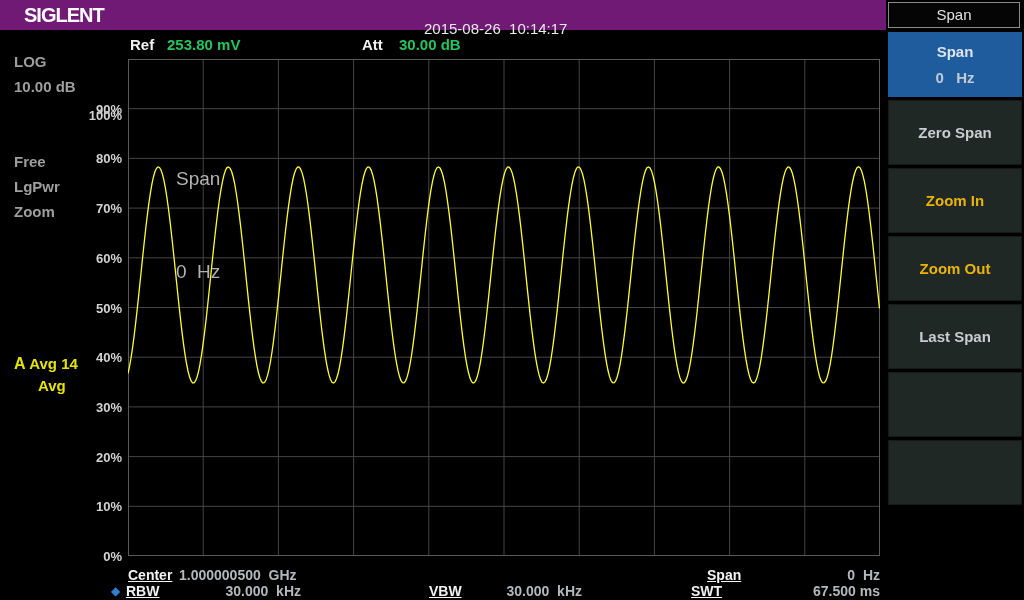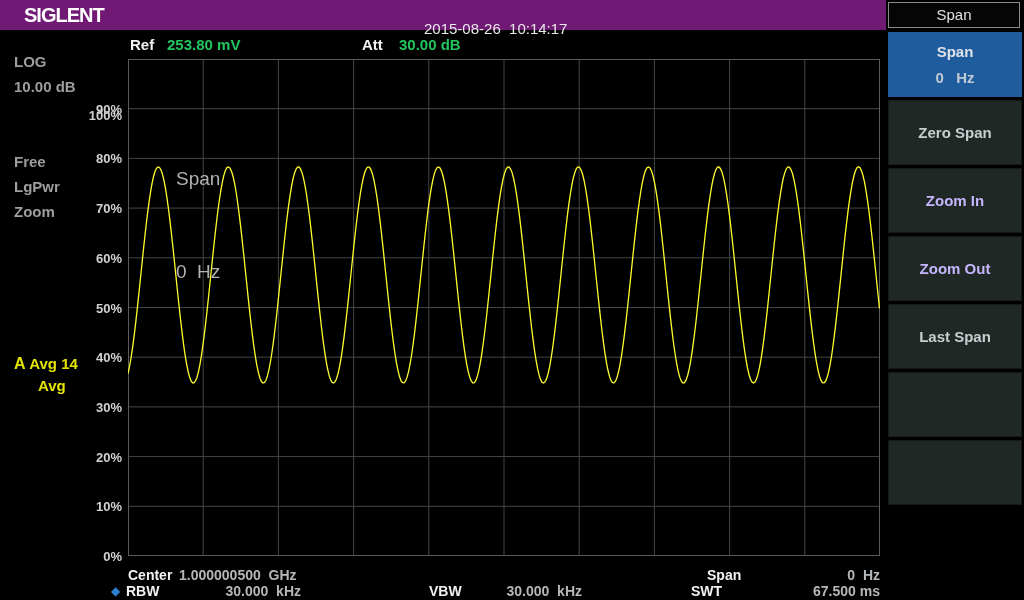--- a/index.html
+++ b/index.html
@@ -20,36 +20,36 @@
   
   .yaxis{position:absolute;left:78px;top:59px;width:47px;height:497px;}
   .ytick{position:absolute;right:3px;transform:translateY(-50%);font-size:13px;
          font-weight:bold;color:#d2d2d2;white-space:nowrap;}
   
   .plot{position:absolute;left:128px;top:59px;width:752px;height:497px;background:#000;}
   .plot svg{position:absolute;left:0;top:0;}
   .annotation{position:absolute;left:48px;top:42px;font-size:19px;color:#b2b2b2;
               line-height:31px;white-space:pre;}
   
-  .f-lbl{position:absolute;font-size:14px;font-weight:bold;color:#f2f2f2;white-space:pre;}
+  .f-lbl{position:absolute;font-size:14px;font-weight:bold;color:#f2f2f2;white-space:pre;text-decoration:underline;}
   .f-val{position:absolute;font-size:14px;font-weight:bold;color:#b4b8ba;white-space:pre;}
   .f-val.right{text-align:right;}
   .diamond{position:absolute;font-size:12px;color:#2f7fd0;}
   
   .sidebar{position:absolute;left:886px;top:0;width:138px;height:600px;background:#000;}
   .menu-title{position:absolute;left:2px;top:2px;width:130px;height:24px;
               border:1px solid #8a8a8a;background:#050505;color:#e2e2e2;
               font-size:15px;text-align:center;line-height:24px;}
   .menu-btns{position:absolute;left:2px;top:32px;width:134px;}
   .menu-btn{height:65px;margin-bottom:3px;background:#202826;border:1px solid #141a18;
             box-sizing:border-box;display:flex;flex-direction:column;align-items:center;
             justify-content:center;font-size:15px;font-weight:bold;color:#c8cdcf;cursor:pointer;}
   .menu-btn .sub{margin-top:9px;font-size:15px;color:#c0cad2;white-space:pre;}
   .menu-btn.selected{background:#1e5c9e;border-color:#1e5c9e;color:#dde3e9;}
-  .menu-btn.disabled{color:#c4b5fd;}
+  .menu-btn.disabled{color:#eab308;}
   .local-btn{position:absolute;left:2px;top:574px;width:130px;height:21px;
              border:1px solid #8a8a8a;background:#050505;color:#e8e8e8;
              font-size:16px;text-align:center;line-height:21px;cursor:pointer;}
 </style>
 </head>
 <body>
 
 <div>
 
   <div class="topbar">

